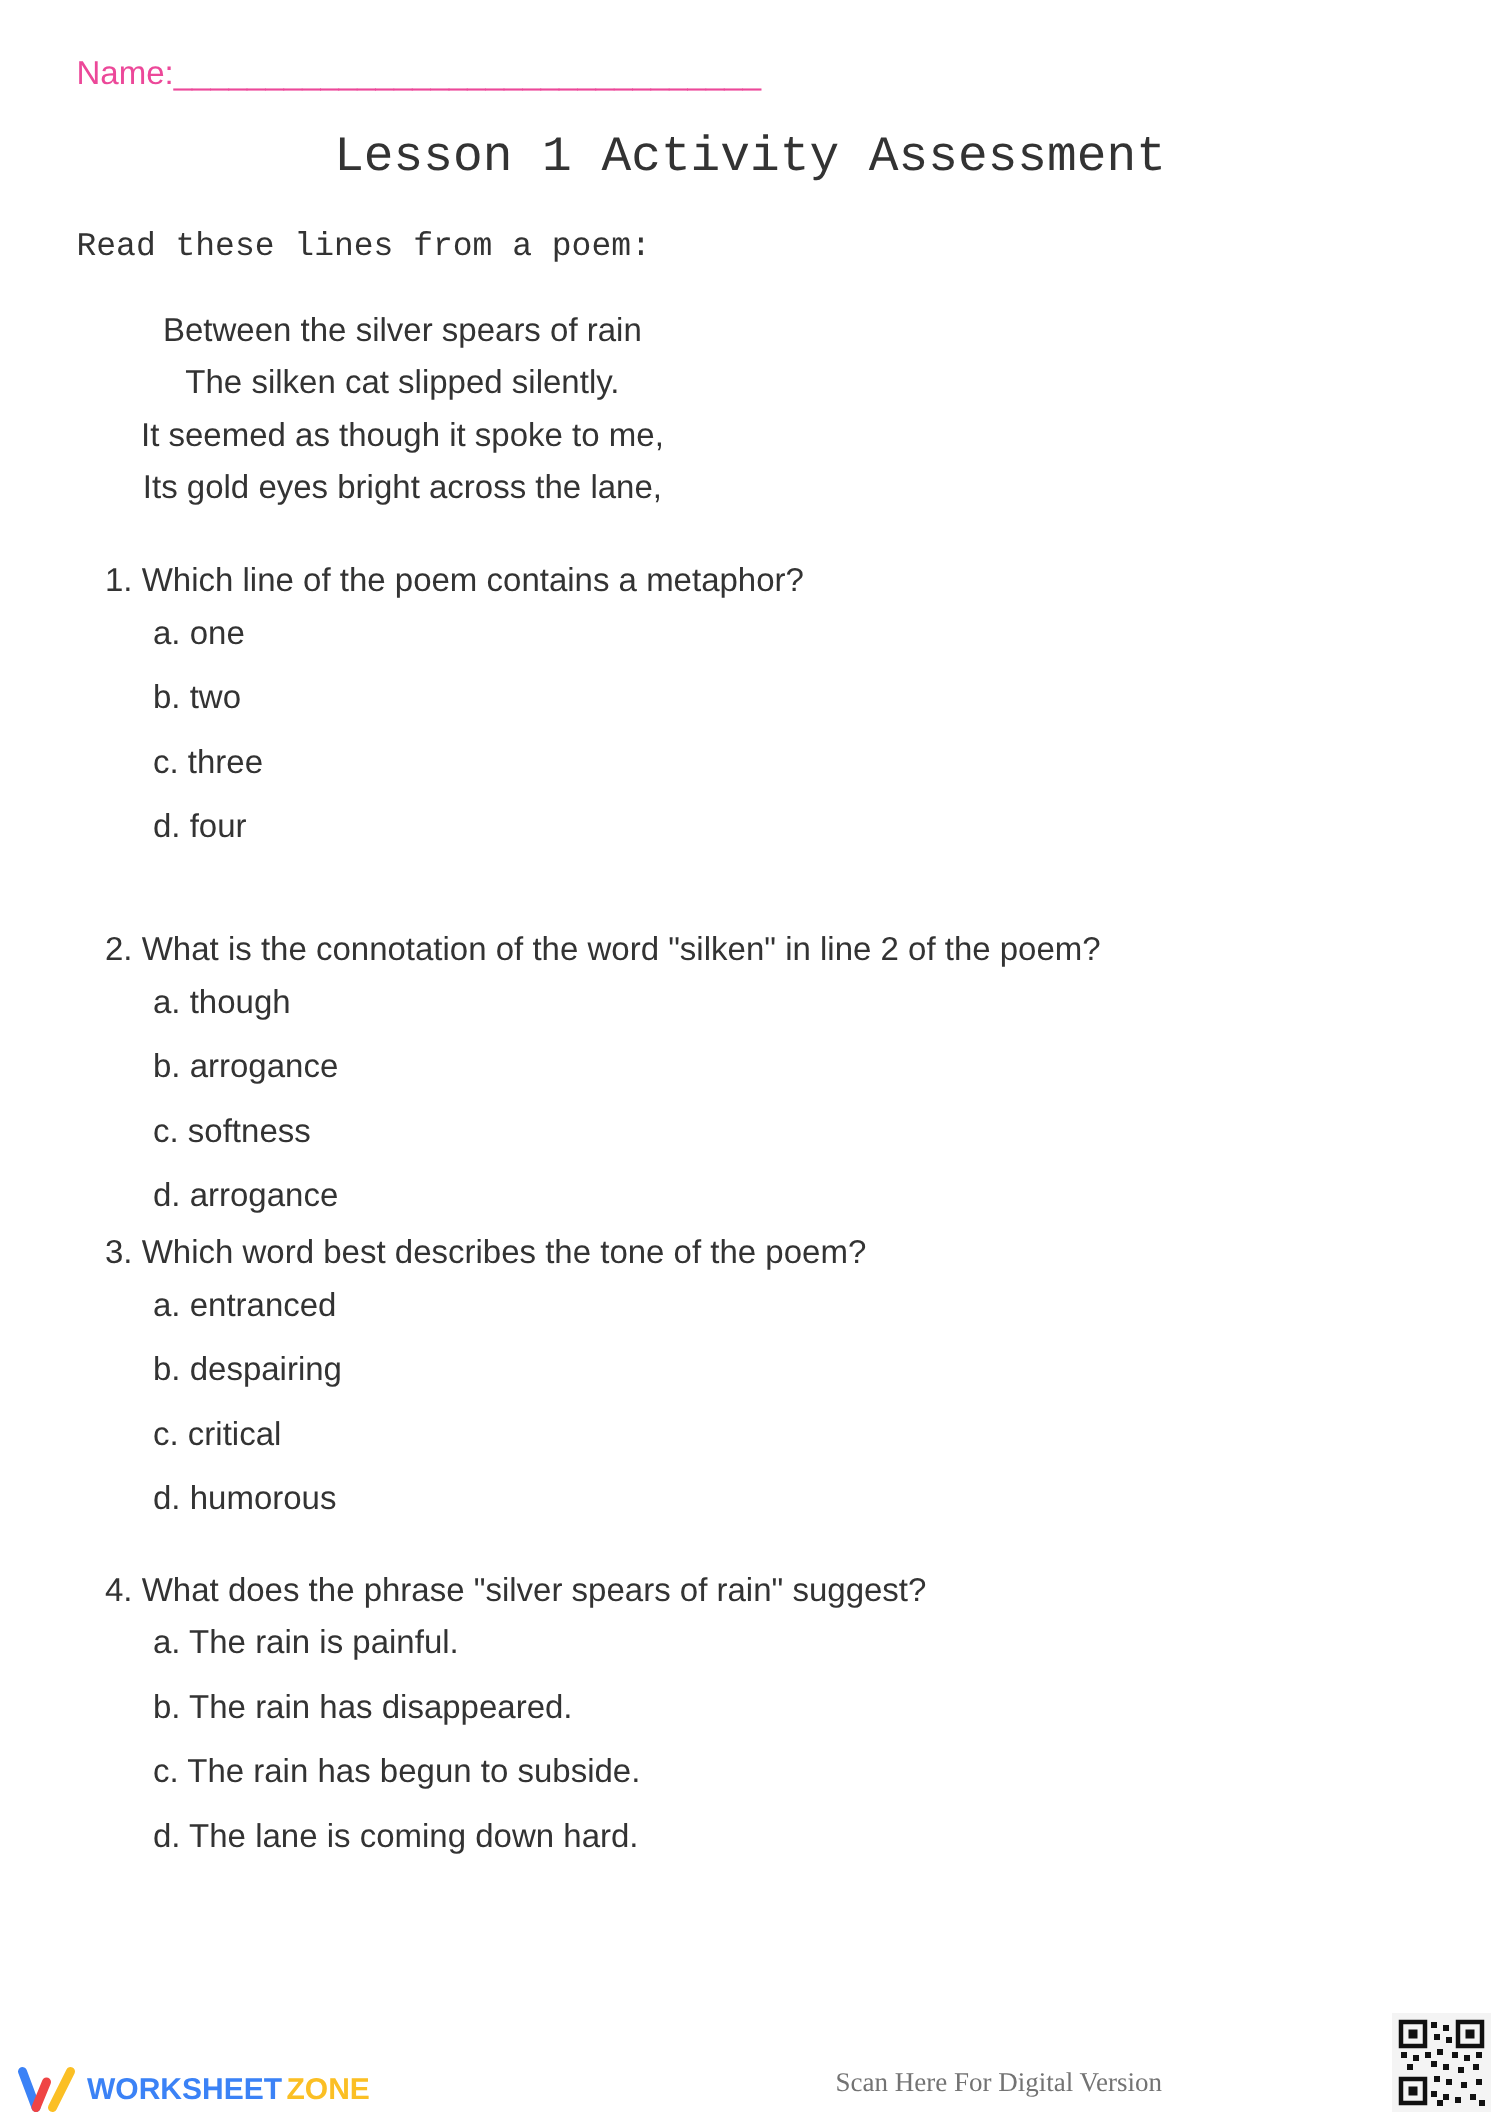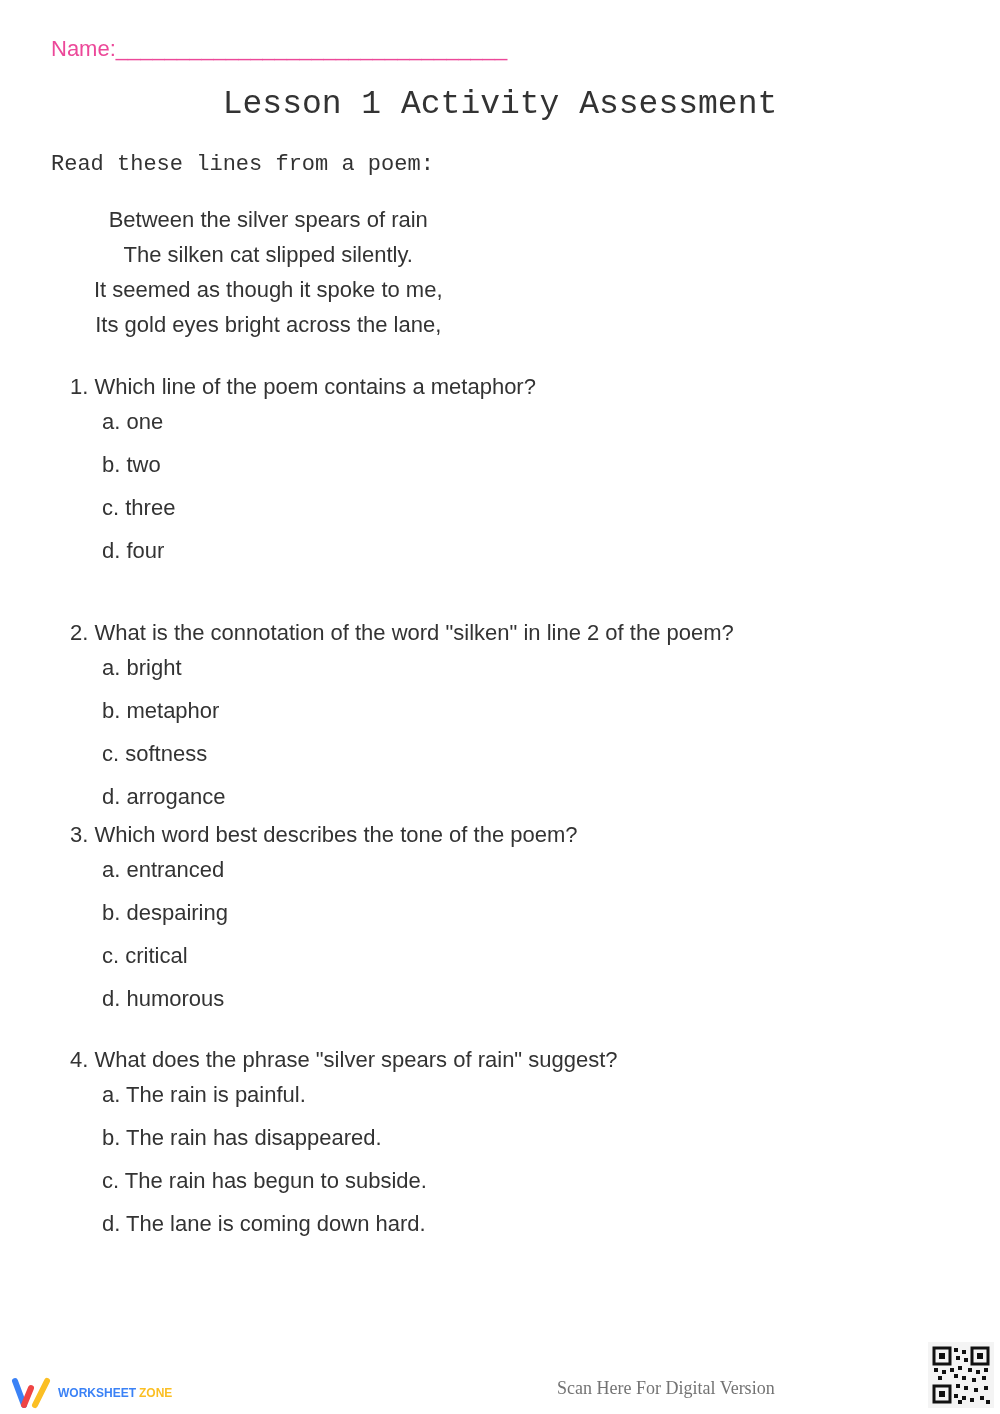--- a/index.html
+++ b/index.html
@@ -31,21 +31,21 @@
     position: absolute; left: 51px;
     font-size: 22px; font-family: "Liberation Sans", sans-serif; margin-left: 19px;
   }
   .q-text { white-space: nowrap; }
   .options { margin-left: 32px; }
   .option { white-space: nowrap; height: 43px; line-height: 43px; }
   .footer-logo {
     position: absolute; left: 10px; top: 1376px; display: flex; align-items: center;
   }
   .logo-text {
-    font-family: "Liberation Sans", sans-serif; font-weight: bold; font-size: 12px;
+    font-family: "Liberation Sans", sans-serif; font-weight: bold; font-size: 20px;
     margin-left: 6px; letter-spacing: 0px;
   }
   .scan-text {
     position: absolute; left: 557px; top: 1378px;
     font-size: 18px; color: #737373; font-family: Liberation Serif, serif;
   }
   .qr {
     position: absolute; left: 928px; top: 1342px; width: 66px; height: 66px;
     background: #f4f4f4;
   }
@@ -71,22 +71,22 @@
     <div class="option">a. one</div>
     <div class="option">b. two</div>
     <div class="option">c. three</div>
     <div class="option">d. four</div>
   </div>
 </div>
 
 <div class="question" style="top:620px;">
   <div class="q-text">2. What is the connotation of the word "silken" in line 2 of the poem?</div>
   <div class="options">
-    <div class="option">a. bright</div>
-    <div class="option">b. metaphor</div>
+    <div class="option">a. though</div>
+    <div class="option">b. arrogance</div>
     <div class="option">c. softness</div>
     <div class="option">d. arrogance</div>
   </div>
 </div>
 
 <div class="question" style="top:822px;">
   <div class="q-text">3. Which word best describes the tone of the poem?</div>
   <div class="options">
     <div class="option">a. entranced</div>
     <div class="option">b. despairing</div>

